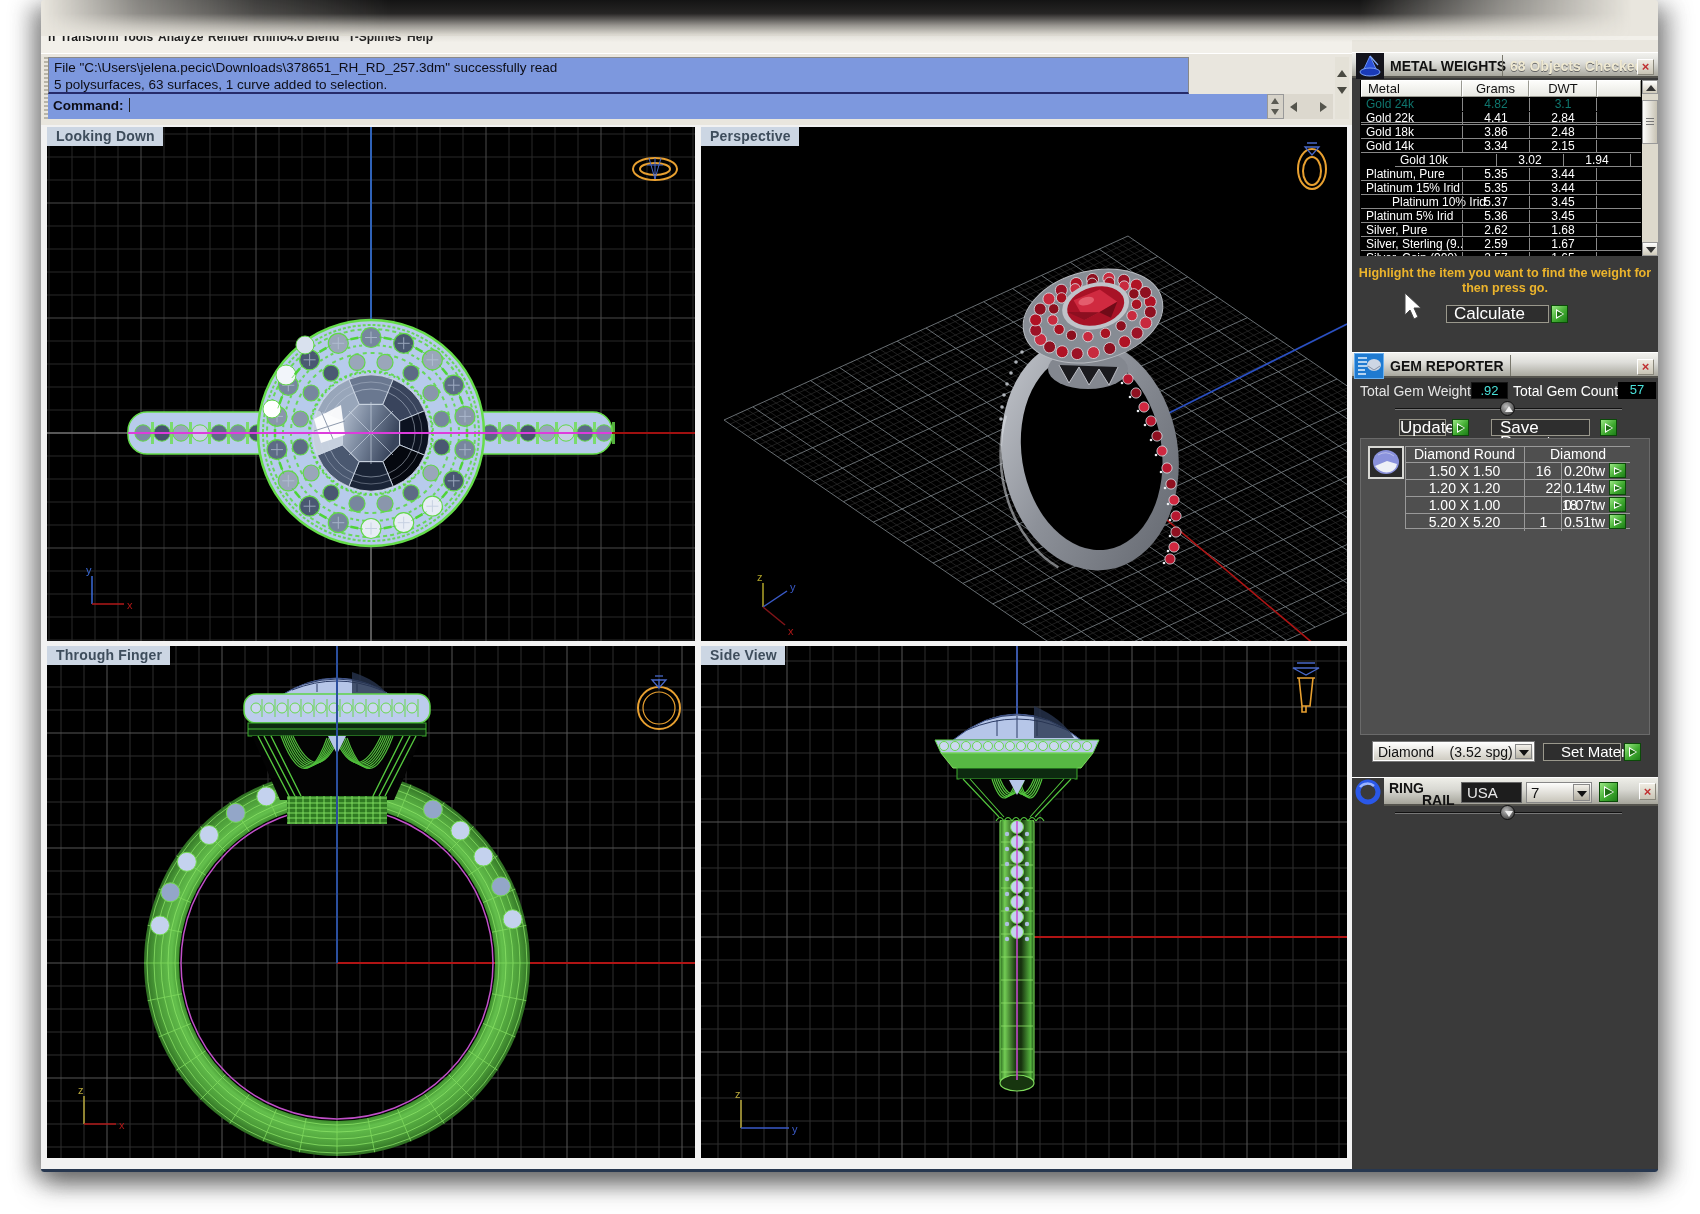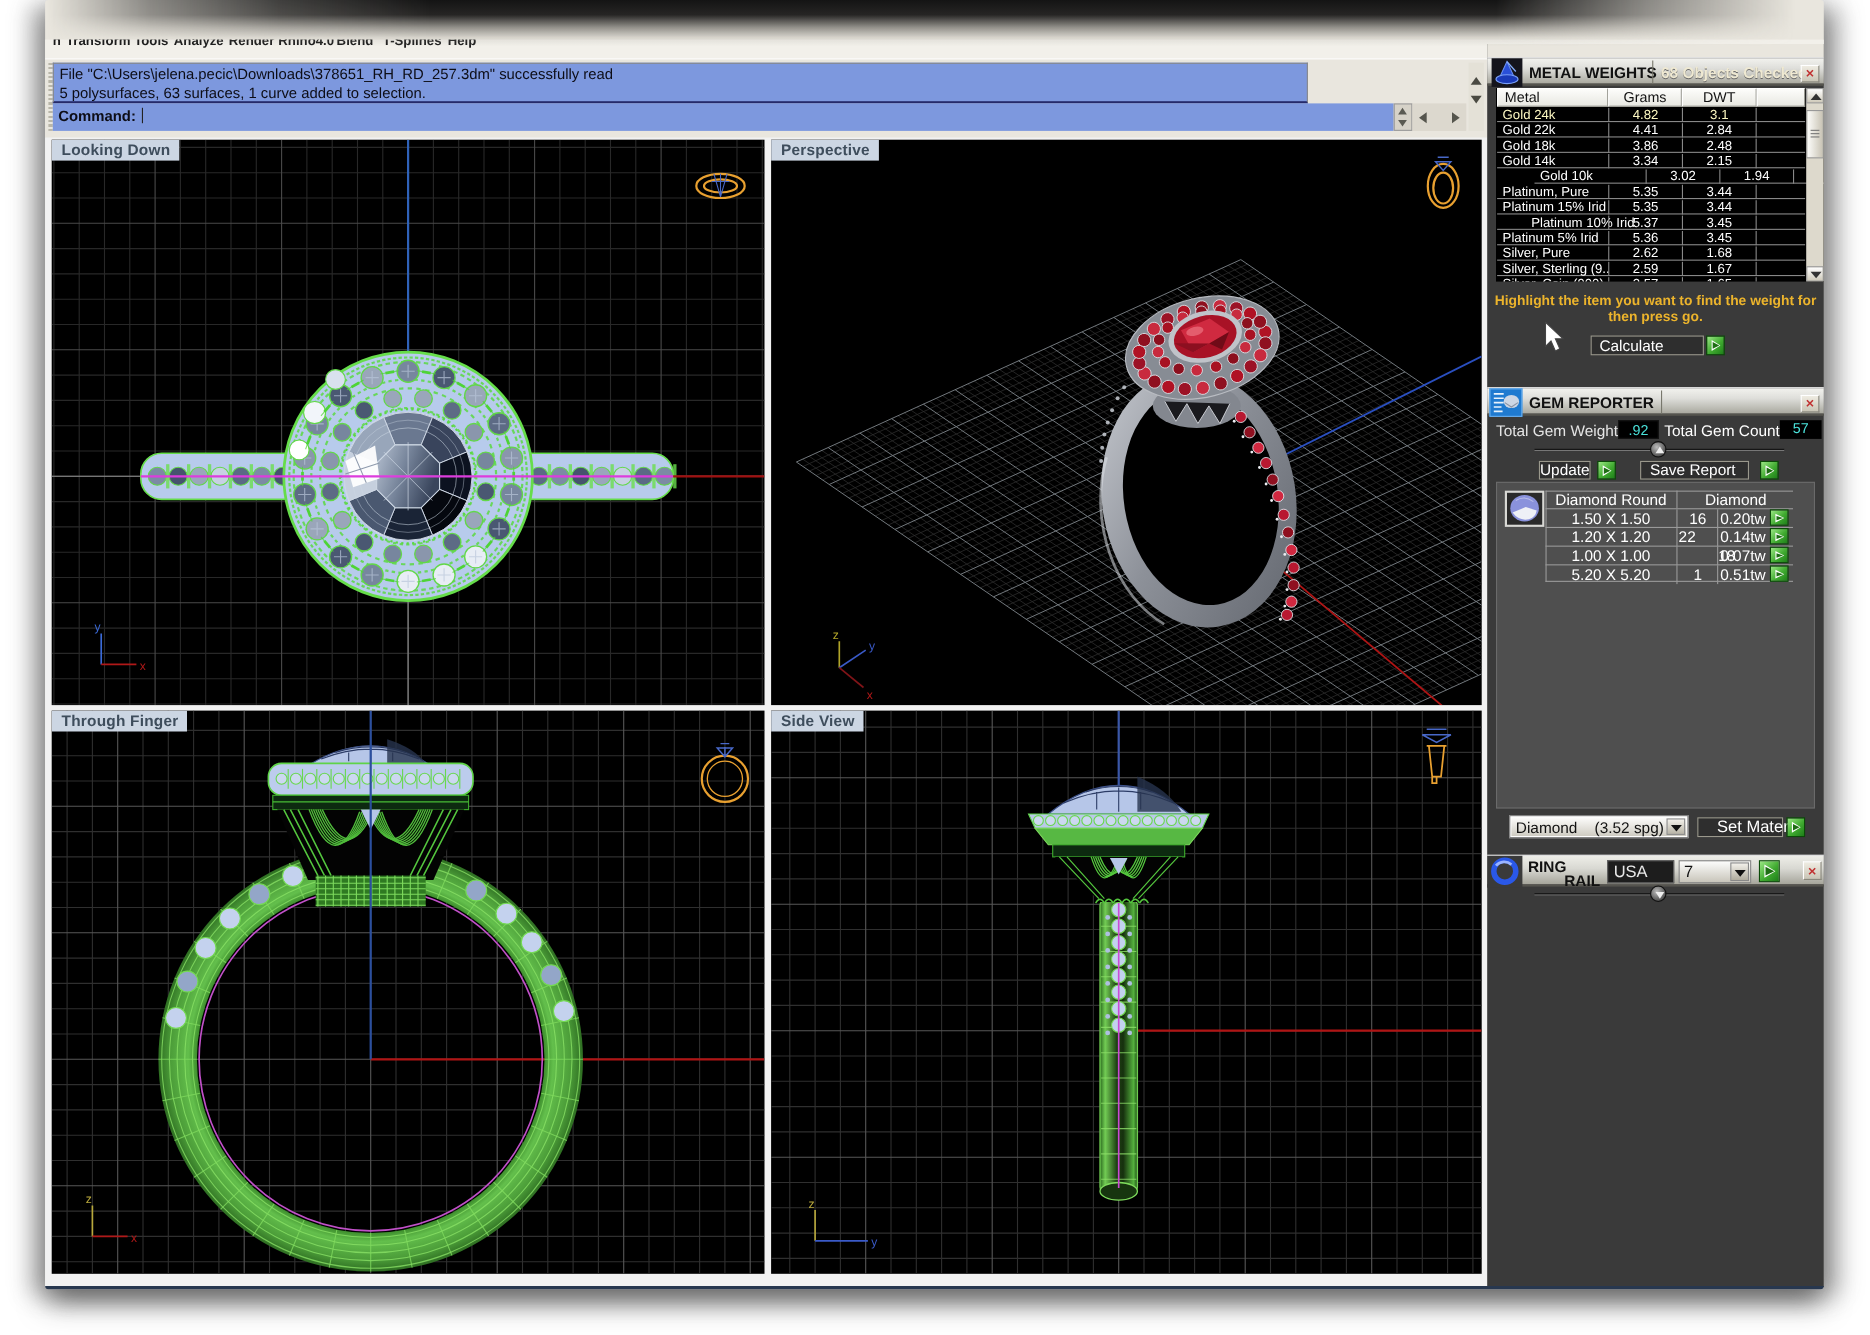--- a/index.html
+++ b/index.html
@@ -5,21 +5,21 @@
 font-family:"Liberation Sans",sans-serif;}
 #app{position:absolute;left:41px;top:0;width:1617px;height:1172px;background:#e9e6de;
 border-radius:3px;box-shadow:-13px 5px 20px rgba(70,70,70,.35),13px 6px 22px rgba(70,70,70,.4),0 13px 24px rgba(45,45,45,.5);}
 #topshadow{position:absolute;left:0;top:0;width:1700px;height:42px;z-index:50;pointer-events:none;
 background:linear-gradient(180deg,#141414 0%,#262524 32%,rgba(80,78,74,.55) 60%,rgba(160,157,150,.22) 82%,rgba(233,230,222,0) 100%);
 -webkit-mask-image:linear-gradient(90deg,transparent 2.5%,rgba(0,0,0,.45) 8%,rgba(0,0,0,.8) 15%,#000 23%,#000 80%,rgba(0,0,0,.45) 88%,transparent 96%);
 mask-image:linear-gradient(90deg,transparent 2.5%,rgba(0,0,0,.45) 8%,rgba(0,0,0,.8) 15%,#000 23%,#000 80%,rgba(0,0,0,.45) 88%,transparent 96%);}
 .vp{position:absolute;background:#000;overflow:hidden;}
 .tab{position:absolute;left:0;top:0;height:19px;background:#ccd6e3;color:#3e4d5c;
 font-size:14px;font-weight:bold;line-height:19px;padding:0 8px 0 9px;letter-spacing:0.2px;}
-.btn{position:absolute;background:#2e2e2e;border:1px solid #9a988c;color:#fff;font-size:14px;}
+.btn{position:absolute;background:#2e2e2e;border:1px solid #9a988c;color:#fff;font-size:17px;}
 </style></head><body>
 <div id="app">
     <div style="position:absolute;left:0;top:36px;width:1617px;height:17px;background:#f2f0ea;overflow:hidden;">
       <div style="position:absolute;left:0;top:-6px;height:22px;font-size:12px;font-weight:bold;color:#1a1a1a;width:100%;">
         <span style="position:absolute;left:7px;">n</span>
         <span style="position:absolute;left:19px;">Transform</span>
         <span style="position:absolute;left:81px;">Tools</span>
         <span style="position:absolute;left:117px;">Analyze</span>
         <span style="position:absolute;left:167px;">Render</span>
         <span style="position:absolute;left:212px;">Rhino4.0</span>
@@ -584,21 +584,21 @@
         <div style="position:absolute;left:150px;top:2px;width:1px;height:21px;background:#78776c;"></div>
         <div style="position:absolute;left:158px;top:5px;font-size:14px;font-weight:bold;color:#efe9d2;text-shadow:0 1px 0 #666;">68 Objects Checked</div>
         <div style="position:absolute;left:285px;top:6px;width:17px;height:16px;background:linear-gradient(180deg,#efece2,#c9c5b6);border:1px solid #8a887c;border-top-color:#fff;border-left-color:#fff;color:#c03030;font-weight:bold;font-size:13px;line-height:14px;text-align:center;">×</div>
       </div>
       <div style="position:absolute;left:8px;top:40px;width:298px;height:176px;background:#000;overflow:hidden;">
         <div style="position:absolute;left:1px;top:0;width:280px;height:17px;background:#f4f4f0;"></div>
         <div style="position:absolute;left:1px;top:0;width:101px;height:17px;background:linear-gradient(180deg,#fdfdfb,#e8e8e2);border:1px solid #9a9a92;border-top-color:#fff;border-left-color:#fff;font-size:13px;color:#111;text-align:left;line-height:16px;padding-left:6px;">Metal</div>
         <div style="position:absolute;left:102px;top:0;width:67px;height:17px;background:linear-gradient(180deg,#fdfdfb,#e8e8e2);border:1px solid #9a9a92;border-top-color:#fff;border-left-color:#fff;font-size:13px;color:#111;text-align:center;line-height:16px;padding-left:0px;">Grams</div>
         <div style="position:absolute;left:169px;top:0;width:68px;height:17px;background:linear-gradient(180deg,#fdfdfb,#e8e8e2);border:1px solid #9a9a92;border-top-color:#fff;border-left-color:#fff;font-size:13px;color:#111;text-align:center;line-height:16px;padding-left:0px;">DWT</div>
         <div style="position:absolute;left:237px;top:0;width:44px;height:17px;background:linear-gradient(180deg,#fdfdfb,#e8e8e2);border:1px solid #9a9a92;border-top-color:#fff;border-left-color:#fff;font-size:13px;color:#111;text-align:center;line-height:16px;padding-left:0px;"></div>
-        <div style="position:absolute;left:1px;top:17px;width:280px;height:14px;color:#fef9c3;font-size:12px;line-height:13px;border-bottom:1px solid #888;">
+        <div style="position:absolute;left:1px;top:17px;width:280px;height:26px;color:#0f766e;font-size:12px;line-height:13px;border-bottom:1px solid #888;">
           <div style="position:absolute;left:5px;top:1px;width:97px;white-space:nowrap;overflow:hidden;">Gold 24k</div>
           <div style="position:absolute;left:101px;top:1px;width:67px;text-align:center;border-left:1px solid #888;">4.82</div>
           <div style="position:absolute;left:168px;top:1px;width:68px;text-align:center;border-left:1px solid #888;border-right:1px solid #888;">3.1</div>
         </div>
         <div style="position:absolute;left:1px;top:31px;width:280px;height:14px;color:#fff;font-size:12px;line-height:13px;border-bottom:1px solid #888;">
           <div style="position:absolute;left:5px;top:1px;width:97px;white-space:nowrap;overflow:hidden;">Gold 22k</div>
           <div style="position:absolute;left:101px;top:1px;width:67px;text-align:center;border-left:1px solid #888;">4.41</div>
           <div style="position:absolute;left:168px;top:1px;width:68px;text-align:center;border-left:1px solid #888;border-right:1px solid #888;">2.84</div>
         </div>
         <div style="position:absolute;left:1px;top:45px;width:280px;height:14px;color:#fff;font-size:12px;line-height:13px;border-bottom:1px solid #888;">
@@ -715,21 +715,21 @@
           <div style="position:absolute;left:0;width:120px;text-align:center;border-right:1px solid #999;height:17px;">1.50 X 1.50</div>
           <div style="position:absolute;left:121px;width:35px;text-align:center;height:17px;">16</div>
           <div style="position:absolute;left:156px;width:46px;text-align:center;border-left:1px solid #999;height:17px;">0.20tw</div>
         </div>
         <div style="position:absolute;left:248px;top:24px;width:17px;height:15px;background:linear-gradient(135deg,#9ae884 0%,#41ab31 55%,#1d7e18 100%);border:1px solid #0b4a08;">
           <div style="position:absolute;left:4px;top:3px;width:0;height:0;border-left:8px solid #fff;border-top:4px solid transparent;border-bottom:4px solid transparent;"></div>
           <div style="position:absolute;left:5px;top:5px;width:0;height:0;border-left:6px solid #1e6e14;border-top:2px solid transparent;border-bottom:2px solid transparent;"></div>
         </div>
         <div style="position:absolute;left:44px;top:40px;width:225px;height:17px;color:#fff;font-size:14px;line-height:16px;border-top:1px solid #999;">
           <div style="position:absolute;left:0;width:120px;text-align:center;border-right:1px solid #999;height:17px;">1.20 X 1.20</div>
-          <div style="position:absolute;left:121px;width:35px;text-align:left;height:17px;">22</div>
+          <div style="position:absolute;left:121px;width:35px;text-align:right;height:17px;">22</div>
           <div style="position:absolute;left:156px;width:46px;text-align:center;border-left:1px solid #999;height:17px;">0.14tw</div>
         </div>
         <div style="position:absolute;left:248px;top:41px;width:17px;height:15px;background:linear-gradient(135deg,#9ae884 0%,#41ab31 55%,#1d7e18 100%);border:1px solid #0b4a08;">
           <div style="position:absolute;left:4px;top:3px;width:0;height:0;border-left:8px solid #fff;border-top:4px solid transparent;border-bottom:4px solid transparent;"></div>
           <div style="position:absolute;left:5px;top:5px;width:0;height:0;border-left:6px solid #1e6e14;border-top:2px solid transparent;border-bottom:2px solid transparent;"></div>
         </div>
         <div style="position:absolute;left:44px;top:57px;width:225px;height:17px;color:#fff;font-size:14px;line-height:16px;border-top:1px solid #999;">
           <div style="position:absolute;left:0;width:120px;text-align:center;border-right:1px solid #999;height:17px;">1.00 X 1.00</div>
           <div style="position:absolute;left:121px;width:35px;text-align:center;height:17px;padding-left:36px;">18</div>
           <div style="position:absolute;left:156px;width:46px;text-align:center;border-left:1px solid #999;height:17px;">0.07tw</div>

